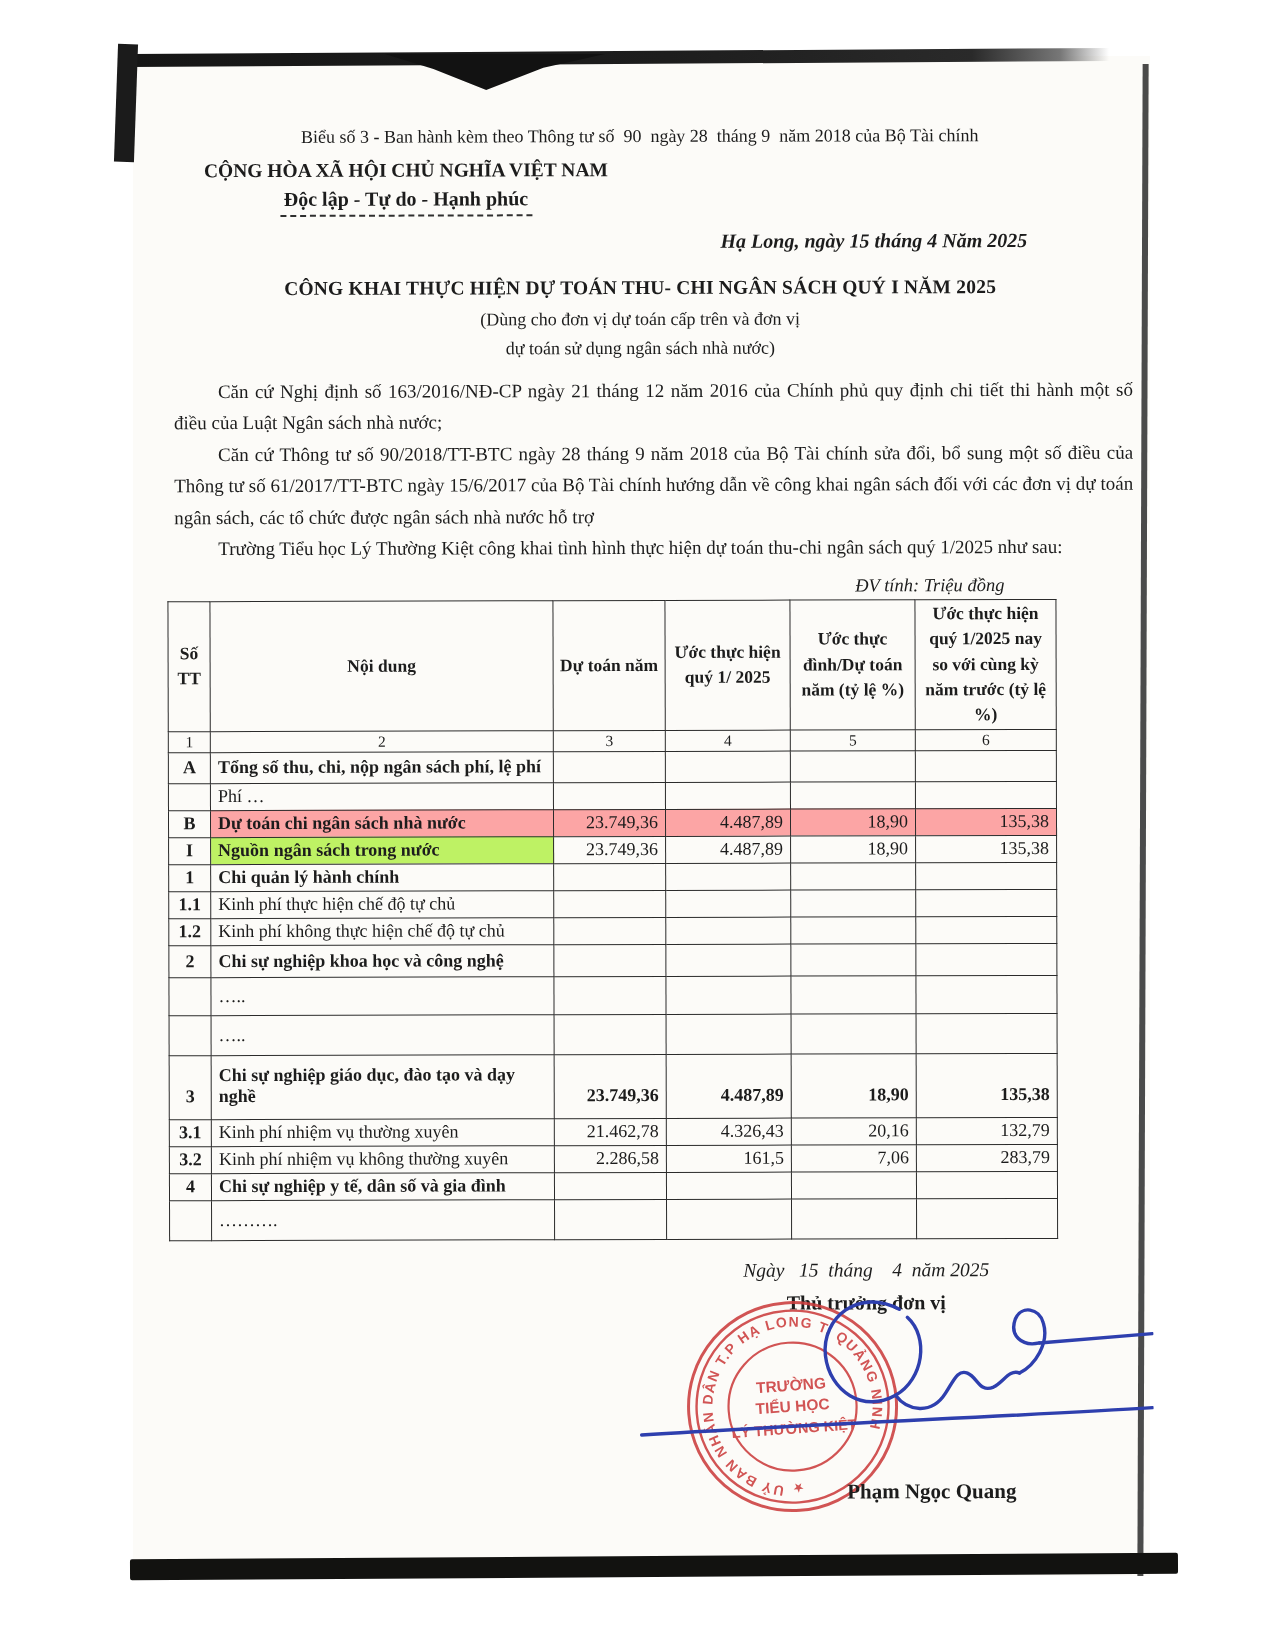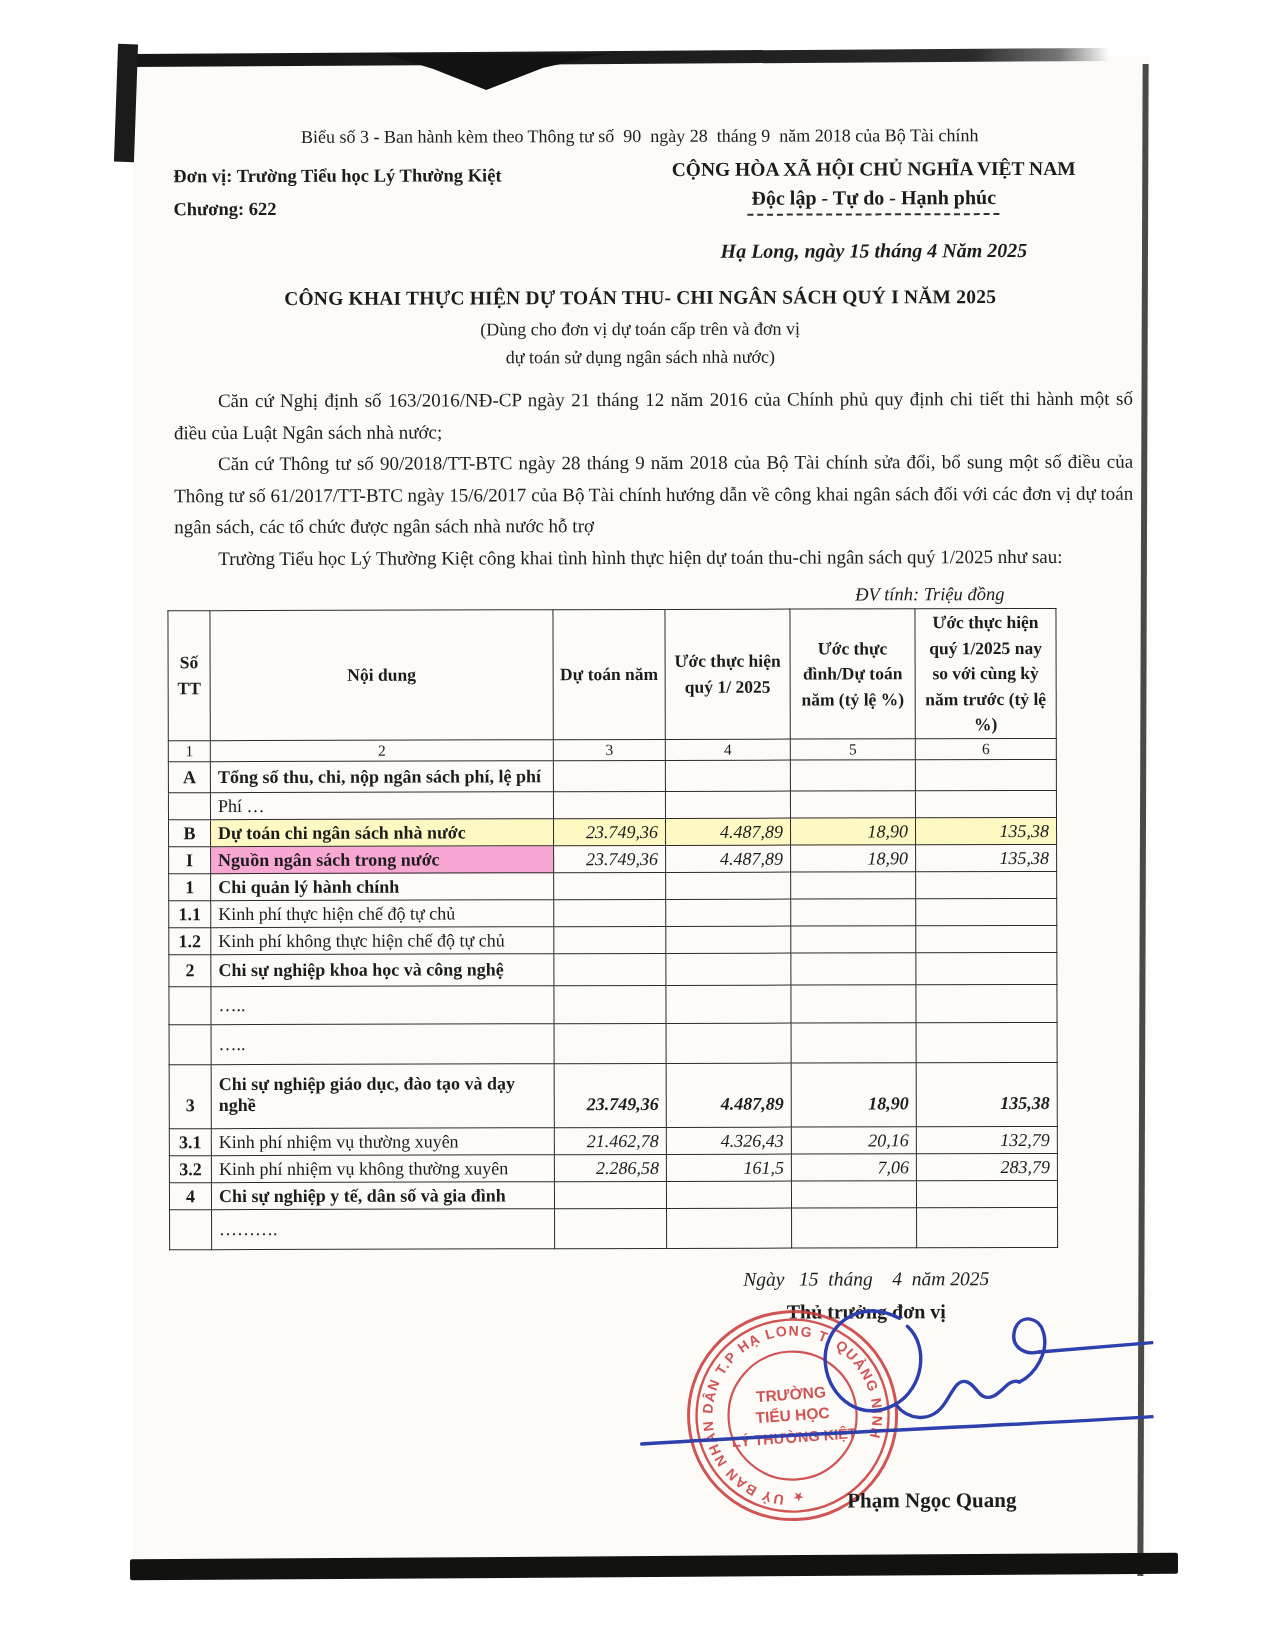--- a/index.html
+++ b/index.html
@@ -41,25 +41,25 @@
   .unit-note{text-align:right;padding-right:145px;font-style:italic;font-size:18.5px;margin-top:12px;margin-bottom:3px;}
 
   table.budget{border-collapse:collapse;margin-left:35px;width:888px;table-layout:fixed;}
   table.budget th,table.budget td{border:1.7px solid #2b2b2b;padding:1px 5px;box-sizing:border-box;}
   table.budget th{font-weight:bold;font-size:17.5px;line-height:1.45;vertical-align:middle;text-align:center;white-space:pre-line;}
   tr.head-row{height:118px;}
   tr.idx-row td{height:21px;font-size:15.5px;text-align:center;padding:0;}
   tbody td{height:27px;font-size:18px;vertical-align:middle;}
   tbody td:first-child{text-align:center;font-weight:bold;}
   tbody td.lbl{padding-left:7px;}
-  tbody td.num{text-align:right;padding-right:7px;font-style:italic;}
+  tbody td.num{text-align:right;padding-right:7px;}
   tr.lbl-bold td.lbl{font-weight:bold;margin-top:36px;}
   tr.val-bold td.num{font-weight:bold;}
-  tr.hl-full td:not(:first-child){background:#fef9c3;}
-  tr.hl-label td.lbl{background:#f9a8d4;}
+  tr.hl-full td:not(:first-child){background:#fca5a5;}
+  tr.hl-label td.lbl{background:#bef264;}
   tr.rA td{height:31px;}
   tr.r2 td{height:32px;}
   tr.rDots td{height:38px;}
   tr.rDots2 td{height:40px;}
   tr.r3 td{height:64px;vertical-align:bottom;padding-bottom:12px;}
   tr.rDots3 td{height:40px;}
 
   .sign-block{position:relative;height:320px;margin-top:12px;}
   .sign-date{position:absolute;left:532px;top:8px;width:400px;text-align:center;font-style:italic;font-size:19.5px;white-space:pre-wrap;}
   .signer-title{position:absolute;left:532px;top:40px;width:400px;text-align:center;font-weight:bold;font-size:20px;}
@@ -74,24 +74,20 @@
   <div class="art art-topbar"></div>
   <div class="art art-topblob"></div>
   <div class="art art-corner"></div>
   <div class="art art-right"></div>
   <div class="art art-bottom"></div>
 
   <div class="content">
     <div class="form-note">Biểu số 3 - Ban hành kèm theo Thông tư số  90  ngày 28  tháng 9  năm 2018 của Bộ Tài chính</div>
 
     <div class="issuer-row">
-      <div class="issuer-left">
-        <div>Đơn vị: Trường Tiểu học Lý Thường Kiệt</div>
-        <div>Chương: 622</div>
-      </div>
       <div class="issuer-right">
         <div class="motto1">CỘNG HÒA XÃ HỘI CHỦ NGHĨA VIỆT NAM</div>
         <div class="motto2">Độc lập - Tự do - Hạnh phúc</div>
         <div class="motto-line"></div>
       </div>
     </div>
 
     <div class="date-row">
       <div class="spacer"></div>
       <div class="place-date">Hạ Long, ngày 15 tháng 4 Năm 2025</div>

